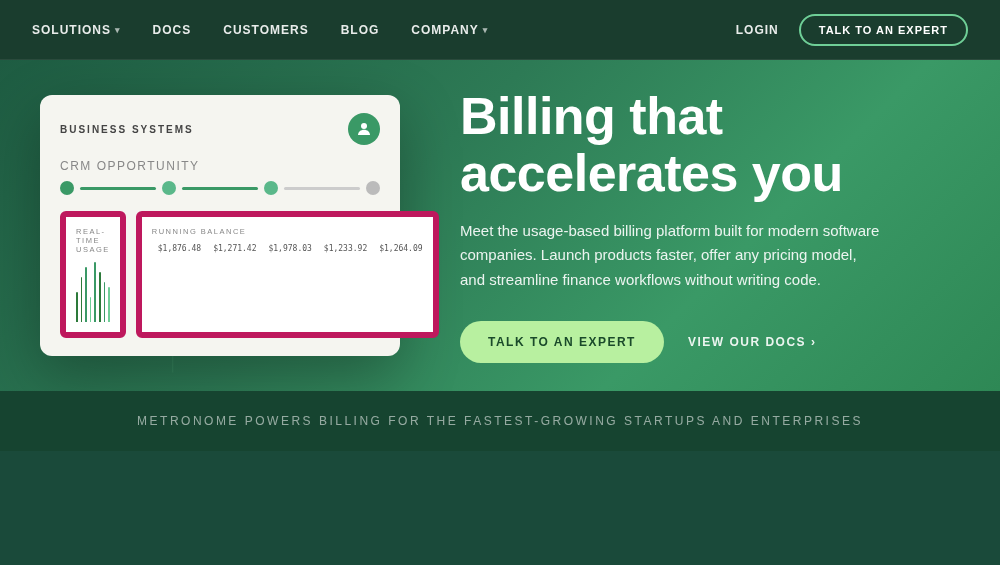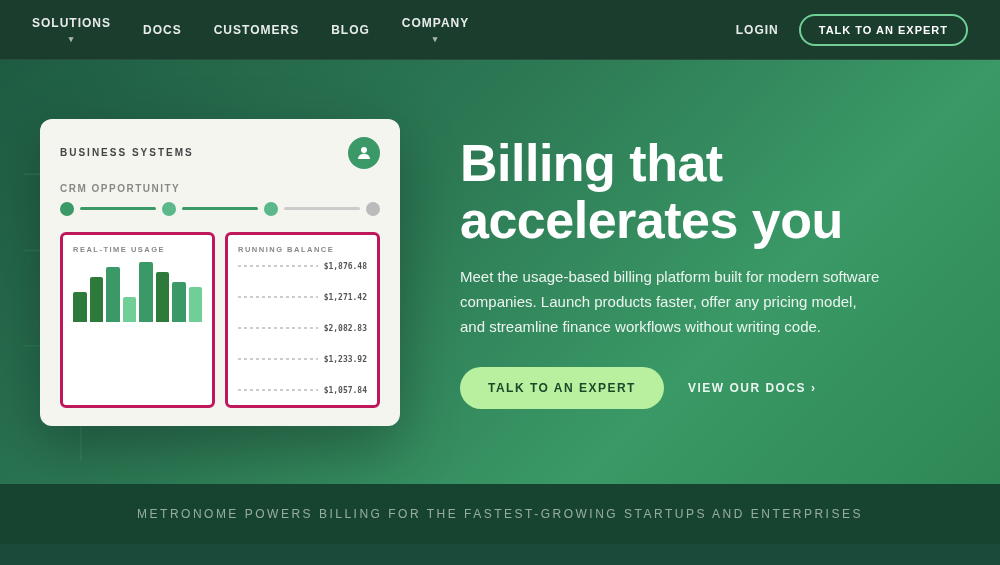--- a/index.html
+++ b/index.html
@@ -51,21 +51,20 @@
     .nav-links li a {
       color: rgba(255,255,255,0.9);
       text-decoration: none;
       font-size: 12px;
       font-weight: 600;
       letter-spacing: 1px;
       text-transform: uppercase;
       display: flex;
       align-items: center;
       gap: 4px;
-      flex-direction: column;
     }
     .nav-links li a .chevron {
       font-size: 9px;
       opacity: 0.7;
     }
     .nav-right {
       display: flex;
       align-items: center;
       gap: 20px;
       text-align: right;
@@ -90,21 +89,21 @@
       text-decoration: none;
       cursor: pointer;
       background: transparent;
     }
 
     
     .hero {
       background: linear-gradient(135deg, #1e5c42 0%, #2d7a55 40%, #3a9966 70%, #2e8855 100%);
       display: flex;
       align-items: center;
-      height: 424px;
+      height: 331px;
       padding: 0 60px 0 40px;
       position: relative;
       overflow: hidden;
     }
 
     
     .circuit-svg {
       position: absolute;
       left: 0;
       top: 0;
@@ -144,26 +143,25 @@
       height: 32px;
       background: #3a9966;
       border-radius: 50%;
       display: flex;
       align-items: center;
       justify-content: center;
       color: white;
       font-size: 14px;
     }
     .crm-label {
-      font-size: 10px;
+      font-size: 12px;
       letter-spacing: 1.5px;
       color: #888;
       text-transform: uppercase;
       margin-bottom: 8px;
-      font-weight: bold;
     }
     .progress-track {
       display: flex;
       align-items: center;
       gap: 6px;
       margin-bottom: 16px;
     }
     .progress-dot {
       width: 14px;
       height: 14px;
@@ -183,22 +181,21 @@
 
     .metrics-row {
       display: flex;
       gap: 10px;
     }
     .metric-box {
       flex: 1;
       background: #fff;
       border-radius: 6px;
       padding: 10px;
-      border: 3px solid #be185d;
-      font-weight: bold;
+      border: 6px solid #be185d;
     }
     .metric-title {
       font-size: 7.5px;
       letter-spacing: 1.5px;
       color: #888;
       text-transform: uppercase;
       margin-bottom: 8px;
     }
 
     
@@ -209,22 +206,22 @@
       height: 60px;
     }
     .bar {
       border-radius: 2px 2px 0 0;
       flex: 1;
     }
 
     
     .balance-rows {
       display: flex;
-      flex-direction: column;
-      gap: 22px;
+      flex-direction: row;
+      gap: 6px;
     }
     .balance-row {
       display: flex;
       align-items: center;
       gap: 6px;
     }
     .balance-line-dots {
       flex: 1;
       height: 2px;
       background: repeating-linear-gradient(to right, #ccc 0px, #ccc 3px, transparent 3px, transparent 6px);
@@ -400,29 +397,29 @@
             <div class="balance-row">
               <div class="balance-line-dots"></div>
               <span class="balance-amount">$1,876.48</span>
             </div>
             <div class="balance-row">
               <div class="balance-line-dots"></div>
               <span class="balance-amount">$1,271.42</span>
             </div>
             <div class="balance-row">
               <div class="balance-line-dots"></div>
-              <span class="balance-amount">$2,082.83</span>
+              <span class="balance-amount">$1,978.03</span>
             </div>
             <div class="balance-row">
               <div class="balance-line-dots"></div>
               <span class="balance-amount">$1,233.92</span>
             </div>
             <div class="balance-row">
               <div class="balance-line-dots"></div>
-              <span class="balance-amount">$1,057.84</span>
+              <span class="balance-amount">$1,264.09</span>
             </div>
           </div>
       </div>
     </div>
   </div>
 
   <div class="hero-text">
     <h1 class="hero-heading">Billing that accelerates you</h1>
     <p class="hero-sub">Meet the usage-based billing platform built for modern software companies. Launch products faster, offer any pricing model, and streamline finance workflows without writing code.</p>
     <div class="hero-buttons">

